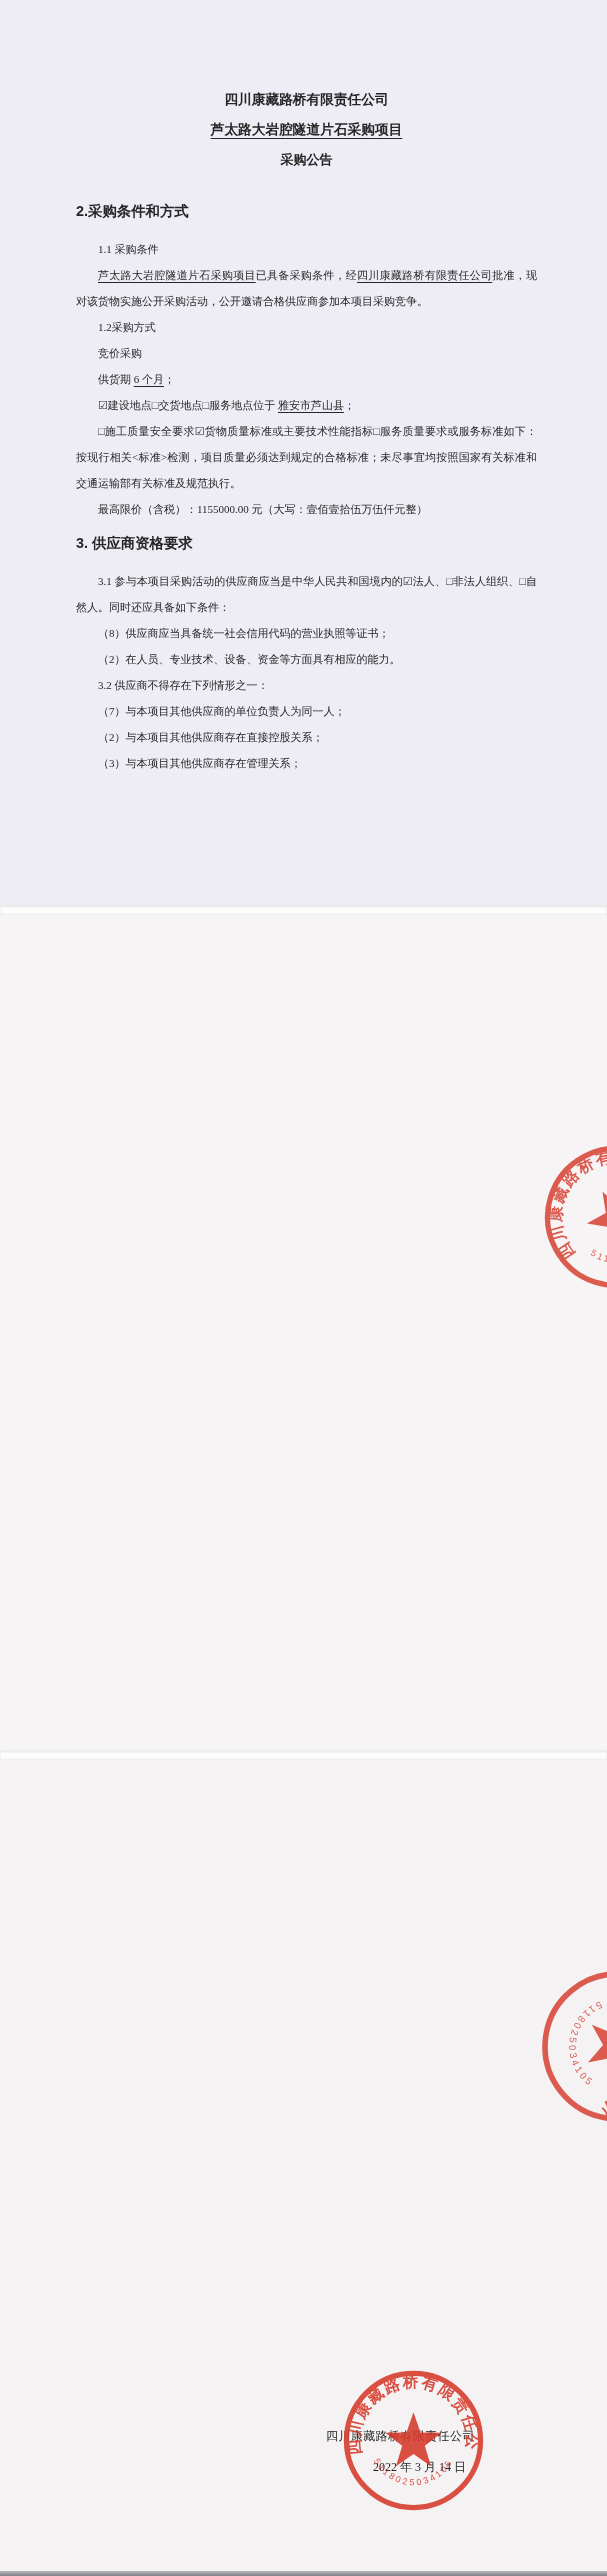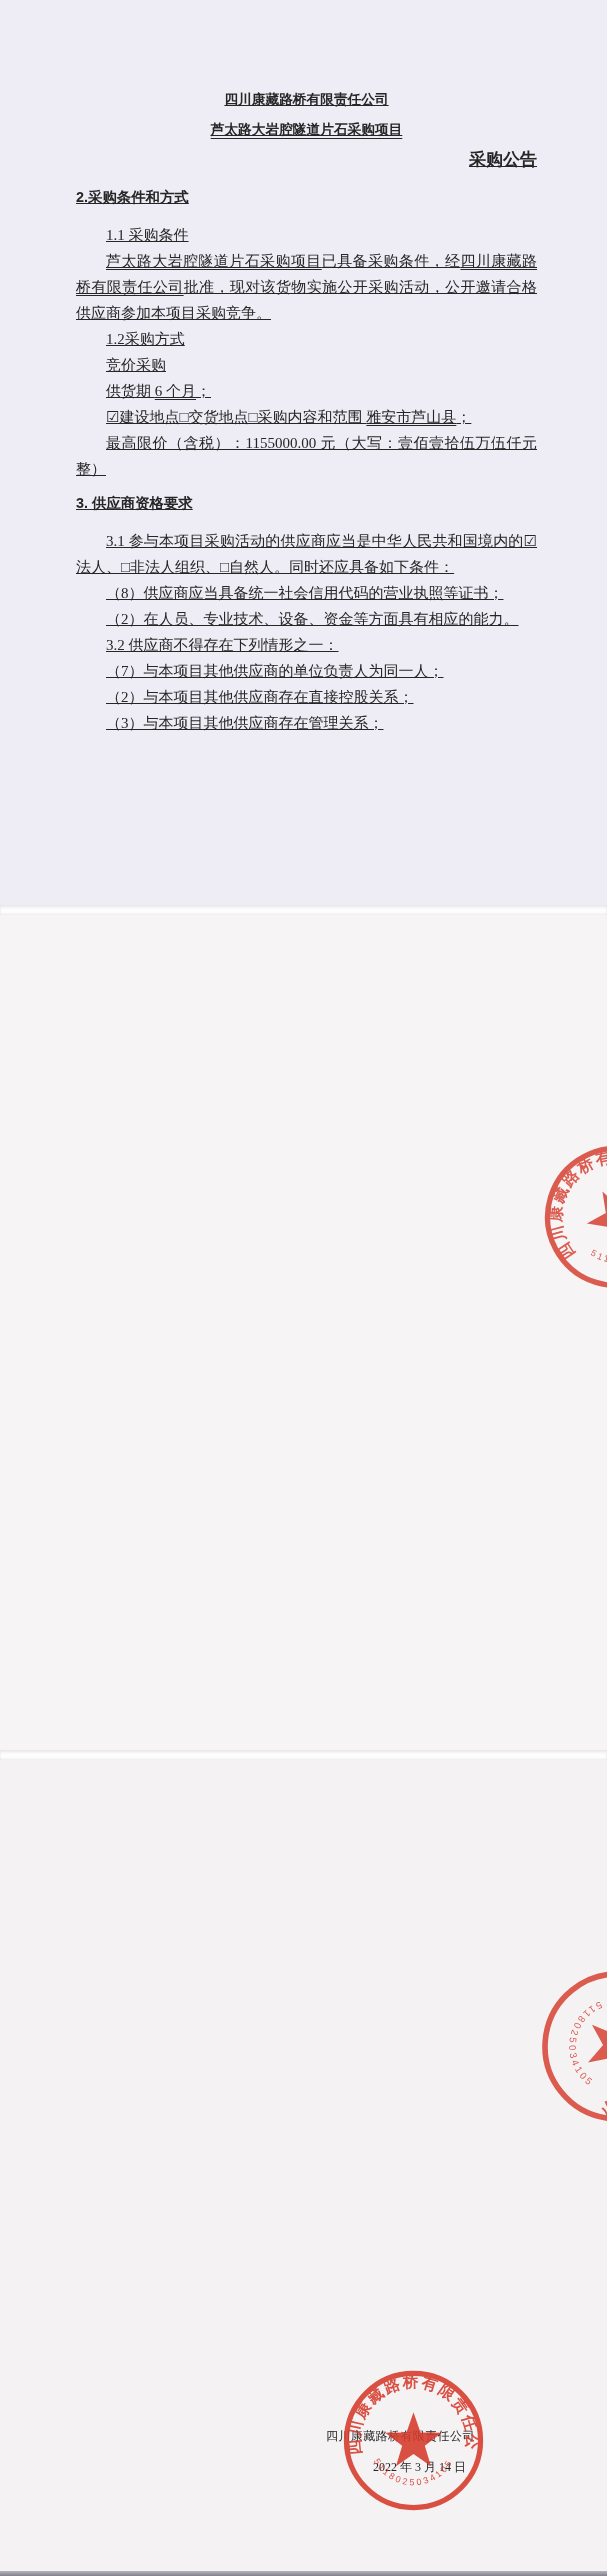--- a/index.html
+++ b/index.html
@@ -1,39 +1,39 @@
 <!DOCTYPE html>
 <html style="font-size:12px"><head>
 <meta charset="utf-8">
 <style>
   html,body { margin:0; padding:0; background:#ffffff; }
   #canvas {
     position:relative; width:607px; height:2576px; margin:0 auto;
     font-family:"Liberation Serif", serif; color:#262626; overflow:hidden;
   }
-  .page { position:relative; overflow:hidden; box-sizing:border-box;text-decoration:underline; }
+  .page { position:relative; overflow:hidden; box-sizing:border-box; }
   #page1 { height:905px; padding:85px 70px 0 76px; }
   #page2 { height:835px; padding:35px 70px 0 76px; }
   #page3 { height:811px; padding:114px 70px 0 76px; }
   .gap {
     height:10px; background:#fdfdfd;
     box-shadow: inset 0 2.3px 2.3px rgba(60,60,90,.10), inset 0 -1.5px 1.5px rgba(60,60,90,.07);
   }
   .scan-edge { height:6px; background:linear-gradient(#b6b4bc,#77757e); }
 
-  .blk { margin:0; line-height:26px; font-size:15px; text-align:justify; }
+  .blk { margin:0; line-height:26px; font-size:11px; text-align:justify; }
   .blk.p { text-indent:2em; }
   .blk.h {
     font-family:"Liberation Sans", sans-serif; font-weight:bold;
     font-size:14.4px; margin:7.6px 0 12px; text-align:left;
   }
   .blk.t1, .blk.t2, .blk.t3 { text-align:center; font-weight:bold; line-height:30px; }
   .blk.t1 { font-size:13.7px; }
   .blk.t2 { font-size:13.7px; text-decoration:underline; text-underline-offset:3.8px; }
-  .blk.t3 { font-size:17px; margin-bottom:9px;text-align:right; }
+  .blk.t3 { font-size:13px; margin-bottom:23px; }
   .u1 { text-decoration:underline; text-underline-offset:3px; }
 
   
   .sig-company { position:absolute; left:326px; top:668px; font-size:12px; letter-spacing:0.4px; white-space:nowrap; }
   .sig-date { position:absolute; left:373px; top:699px; font-size:12px; white-space:nowrap; }
   .seal { position:absolute; pointer-events:none; }
   .seal svg { display:block; width:100%; height:100%; }
   #seal-main { left:339px; top:606px; width:149px; height:149px; opacity:.88; }
   #seal-p2 { left:540px; top:226px; width:152px; height:152px; opacity:.82; transform:rotate(-28deg); }
   #seal-p3 { left:537px; top:206px; width:161px; height:161px; opacity:.82; transform:rotate(96deg); }
@@ -48,21 +48,22 @@
   <section class="page" id="page1" style="background-color: rgb(238, 236, 245);">
       <p class="blk t1"><span>四川康藏路桥有限责任公司</span></p>
       <p class="blk t2"><span>芦太路大岩腔隧道片石采购项目</span></p>
       <p class="blk t3"><span>采购公告</span></p>
       <p class="blk h"><span>2.采购条件和方式</span></p>
       <p class="blk p"><span>1.1 采购条件</span></p>
       <p class="blk p"><span class="u1">芦太路大岩腔隧道片石采购项目</span><span>已具备采购条件，经</span><span class="u1">四川康藏路桥有限责任公司</span><span>批准，现对该货物实施公开采购活动，公开邀请合格供应商参加本项目采购竞争。</span></p>
       <p class="blk p"><span>1.2采购方式</span></p>
       <p class="blk p"><span>竞价采购</span></p>
       <p class="blk p"><span>供货期 </span><span class="u1">6 个月</span><span>；</span></p>
-      <p class="blk p"><span>☑建设地点□交货地点□采购内容和范围 </span><span class="u1">雅安市芦山县</span><span>；</span></p>
+      <p class="blk p"><span>☑建设地点□交货地点□服务地点位于 </span><span class="u1">雅安市芦山县</span><span>；</span></p>
+      <p class="blk p"><span>□施工质量安全要求☑货物质量标准或主要技术性能指标□服务质量要求或服务标准如下：按现行相关&lt;标准&gt;检测，项目质量必须达到规定的合格标准；未尽事宜均按照国家有关标准和交通运输部有关标准及规范执行。</span></p>
       <p class="blk p"><span>最高限价（含税）：1155000.00 元（大写：壹佰壹拾伍万伍仟元整）</span></p>
       <p class="blk h"><span>3.  供应商资格要求</span></p>
       <p class="blk p"><span>3.1 参与本项目采购活动的供应商应当是中华人民共和国境内的☑法人、□非法人组织、□自然人。同时还应具备如下条件：</span></p>
       <p class="blk p"><span>（8）供应商应当具备统一社会信用代码的营业执照等证书；</span></p>
       <p class="blk p"><span>（2）在人员、专业技术、设备、资金等方面具有相应的能力。</span></p>
       <p class="blk p"><span>3.2 供应商不得存在下列情形之一：</span></p>
       <p class="blk p"><span>（7）与本项目其他供应商的单位负责人为同一人；</span></p>
       <p class="blk p"><span>（2）与本项目其他供应商存在直接控股关系；</span></p>
       <p class="blk p"><span>（3）与本项目其他供应商存在管理关系；</span></p>
     </section>

